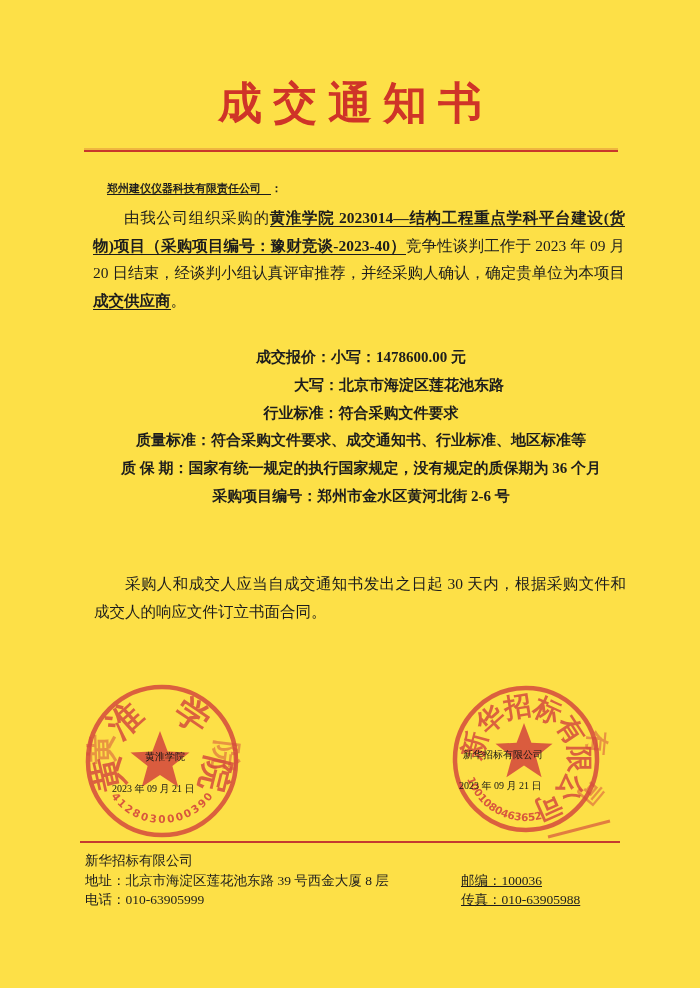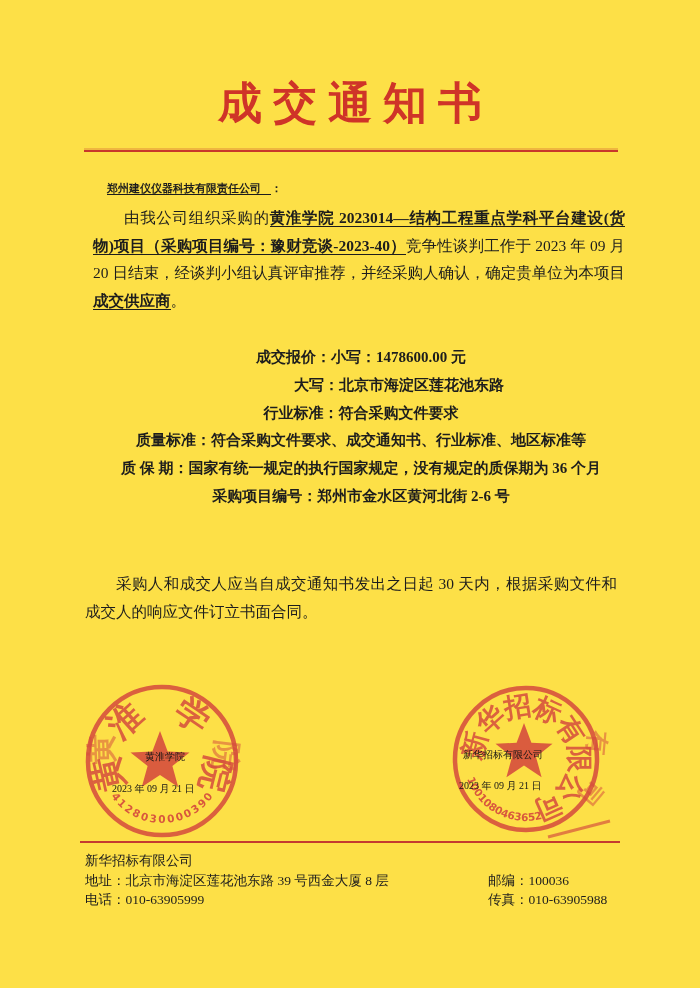--- a/index.html
+++ b/index.html
@@ -19,29 +19,29 @@
   .bu{font-weight:bold;border-bottom:1.6px solid #1d1d1d;}
   .addr{padding-right:10px;}
   .para1{
     position:absolute;top:196px;left:85px;width:532px;margin:8px;
     font-size:15.5px;line-height:27.6px;text-align:justify;text-indent:31px;
   }
   .details{position:absolute;top:344px;left:105px;width:512px;font-size:15px;font-weight:bold;line-height:27.8px;}
   .drow{white-space:nowrap;text-align:center;}
   .indent{padding-left:76px;}
   .closing{
-    position:absolute;top:570px;left:85px;width:532px;margin:0;
+    position:absolute;top:570px;left:94px;width:532px;margin:0;
     font-size:15.5px;line-height:28px;text-align:justify;text-indent:31px;
   }
   .rule2{position:absolute;top:841px;left:80px;width:540px;height:2.2px;background:#c43b2f;}
   .seals{position:absolute;top:0;left:0;pointer-events:none;}
   .sealtxt{position:absolute;font-size:10px;line-height:20px;color:#151515;white-space:nowrap;}
   .footer{position:absolute;top:851px;left:85px;width:537px;font-size:13.5px;line-height:19.5px;}
   .f-line{position:relative;white-space:nowrap;}
-  .f-right{position:absolute;left:403px;top:0;}
+  .f-right{position:absolute;left:376px;top:0;text-decoration:underline;}
 </style>
 </head>
 <body>
 
 <div class="page">
 
   <h1 class="title">成交通知书</h1>
   <div class="rule1"></div>
 
   <p class="addressee"><span class="bu addr">郑州建仪仪器科技有限责任公司</span><span>：</span></p>

